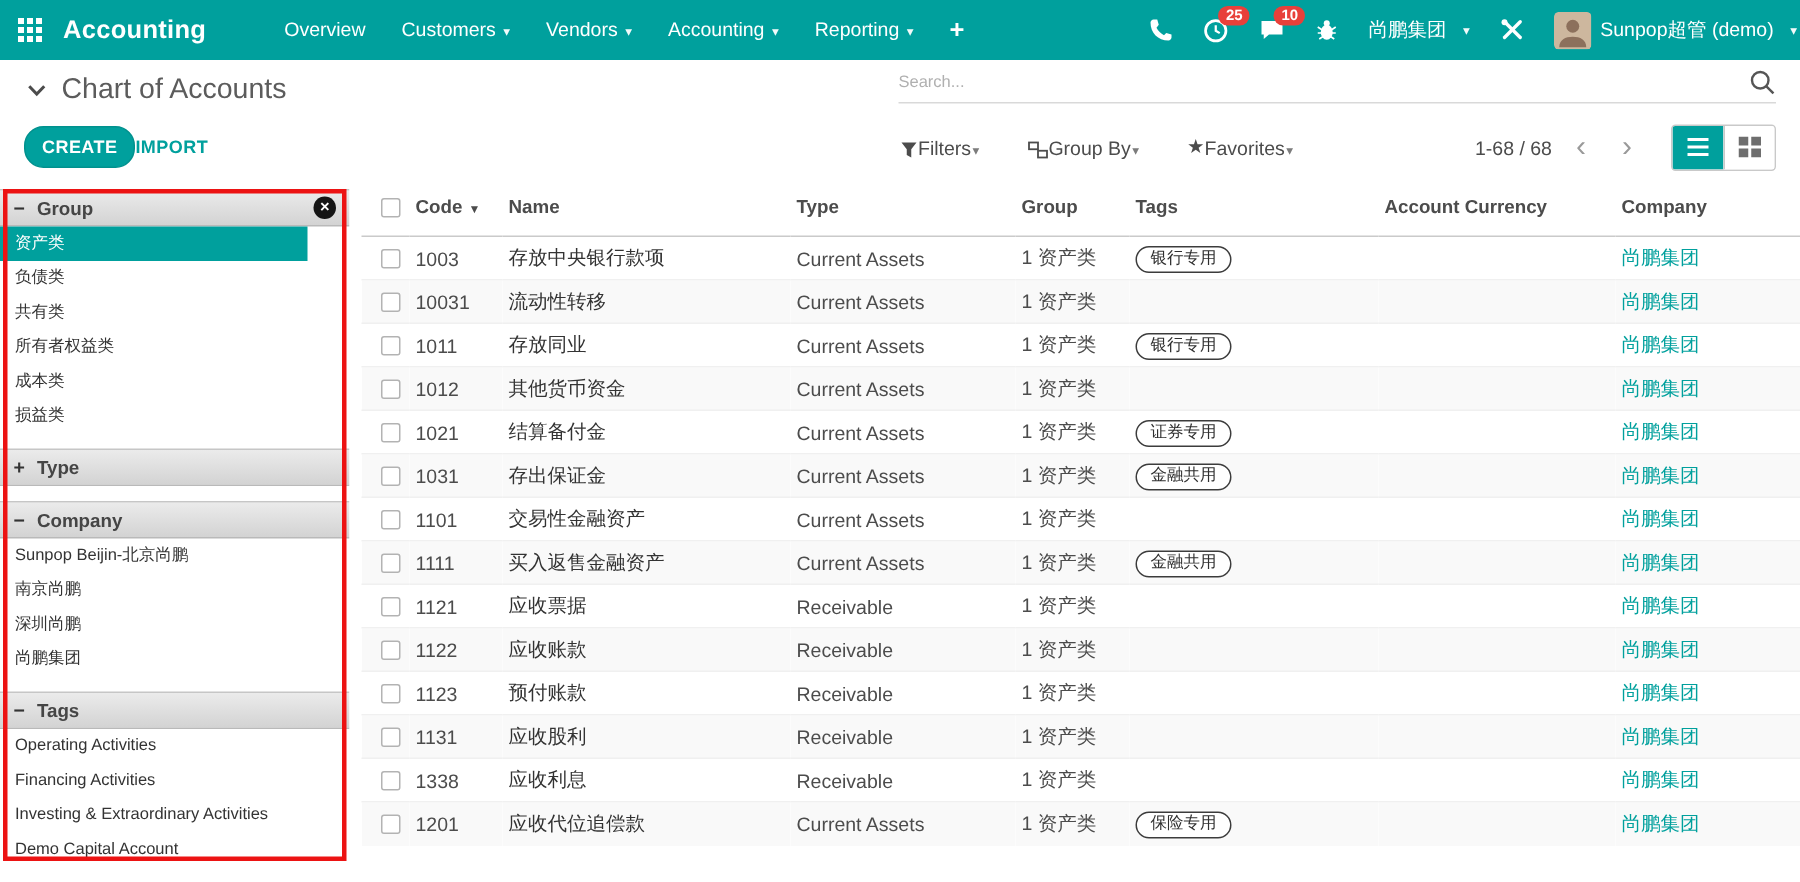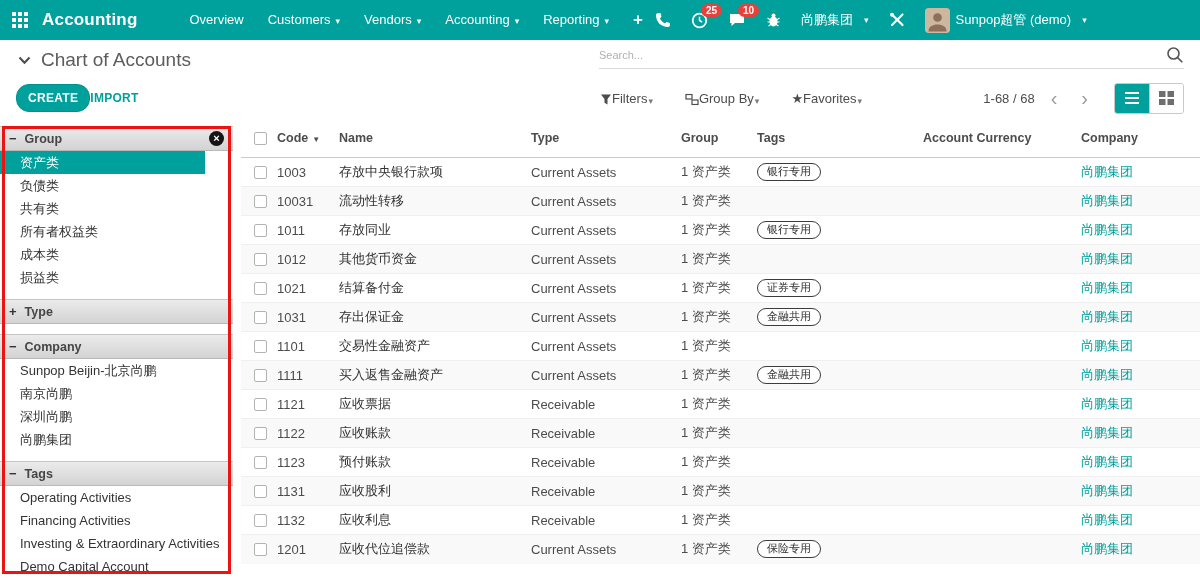--- a/index.html
+++ b/index.html
@@ -1,20 +1,20 @@
 <!DOCTYPE html>
 <html><head>
 <meta charset="utf-8">
 <style>
   * { box-sizing: border-box; margin: 0; padding: 0; }
   html, body { width: 1200px; height: 588px; overflow: hidden; }
   body { font-family: "Liberation Sans", "DejaVu Sans", sans-serif; background: #fff; color: #4c4c4c; }
 
   
-  .topbar { height: 40px; background: #00a09d; display: flex; align-items: center; padding: 0 24px 0 12px; color: #fff; }
+  .topbar { height: 40px; background: #00a09d; display: flex; align-items: center; justify-content: space-between; padding: 0 2px 0 12px; color: #fff; }
   .tb-left { display: flex; align-items: center; }
   .apps-grid { display: grid; grid-template-columns: repeat(3, 4px); grid-gap: 2px; margin-right: 14px; cursor: pointer; }
   .apps-grid i { width: 4px; height: 4px; background: #fff; display: block; }
   .app-title { font-size: 17px; font-weight: bold; margin-right: 40px; letter-spacing: .2px; }
   .main-menu { display: flex; align-items: center; }
   .menu-item { color: #fff; font-size: 13px; padding: 0 12px; line-height: 40px; cursor: pointer; white-space: nowrap; }
   .tb-caret { font-size: 9px; margin-left: 5px; opacity: .95; }
   .tb-plus { font-size: 17px; font-weight: bold; padding: 0 12px; cursor: pointer; }
   .tb-right { display: flex; align-items: center; gap: 20px; }
   .icon-btn { position: relative; display: flex; align-items: center; cursor: pointer; }
@@ -50,21 +50,21 @@
   
   .content { display: flex; height: 470px; position: relative; }
   .annotation-box { position: absolute; left: 2px; top: 8px; width: 229px; height: 448px; border: 3px solid #ec1313; pointer-events: none; z-index: 10; }
 
   
   .search-panel { width: 233px; min-width: 233px; padding-top: 8px; overflow: hidden; }
   .sp-section { margin-bottom: 10px; }
   .sp-header { height: 25px; background: linear-gradient(#ebebeb, #d3d3d3); border-top: 1px solid #c6c6c6; border-bottom: 1px solid #b9b9b9; display: flex; align-items: center; gap: 8px; padding: 0 9px; font-size: 12.5px; font-weight: bold; color: #454545; cursor: pointer; }
   .fold { font-size: 13px; font-weight: bold; color: #333; }
   .sp-close { margin-left: auto; width: 15px; height: 15px; border-radius: 50%; background: #151515; color: #fff; font-size: 11px; line-height: 14px; text-align: center; cursor: pointer; }
-  .sp-item { padding: 3px 20px; font-size: 13px; color: #333; white-space: nowrap; overflow: hidden; cursor: pointer; line-height: 17px; }
+  .sp-item { padding: 3px 10px; font-size: 11px; color: #333; white-space: nowrap; overflow: hidden; cursor: pointer; line-height: 17px; }
   .sp-item.selected { background: #00a09d; color: #fff; margin-right: 28px; }
 
   
   .listview { flex: 1; overflow: hidden; padding-left: 8px; }
   table { width: 100%; border-collapse: collapse; table-layout: fixed; }
   th { text-align: left; font-size: 12.5px; font-weight: bold; color: #4c4c4c; padding: 13px 4px 12px; border-bottom: 1px solid #cacaca; white-space: nowrap; overflow: hidden; cursor: pointer; }
   td { font-size: 13px; color: #4c4c4c; padding: 0 4px; height: 29px; border-top: 1px solid #f0f0f0; white-space: nowrap; overflow: hidden; }
   tbody tr { cursor: pointer; }
   tbody tr:nth-child(even) { background: #f9f9f9; }
   .col-cb { width: 32px; padding-left: 13px; }
@@ -425,21 +425,21 @@
             <td class="col-type">Receivable</td>
             <td class="col-group">1 资产类</td>
             <td class="col-tags"></td>
             <td class="col-currency"></td>
             <td class="col-company">尚鹏集团</td>
           </tr>
           <tr>
             <td class="col-cb">
               <div class="cb"></div>
             </td>
-            <td class="col-code">1132</td>
+            <td class="col-code">1338</td>
             <td class="col-name">应收利息</td>
             <td class="col-type">Receivable</td>
             <td class="col-group">1 资产类</td>
             <td class="col-tags"></td>
             <td class="col-currency"></td>
             <td class="col-company">尚鹏集团</td>
           </tr>
           <tr>
             <td class="col-cb">
               <div class="cb"></div>

